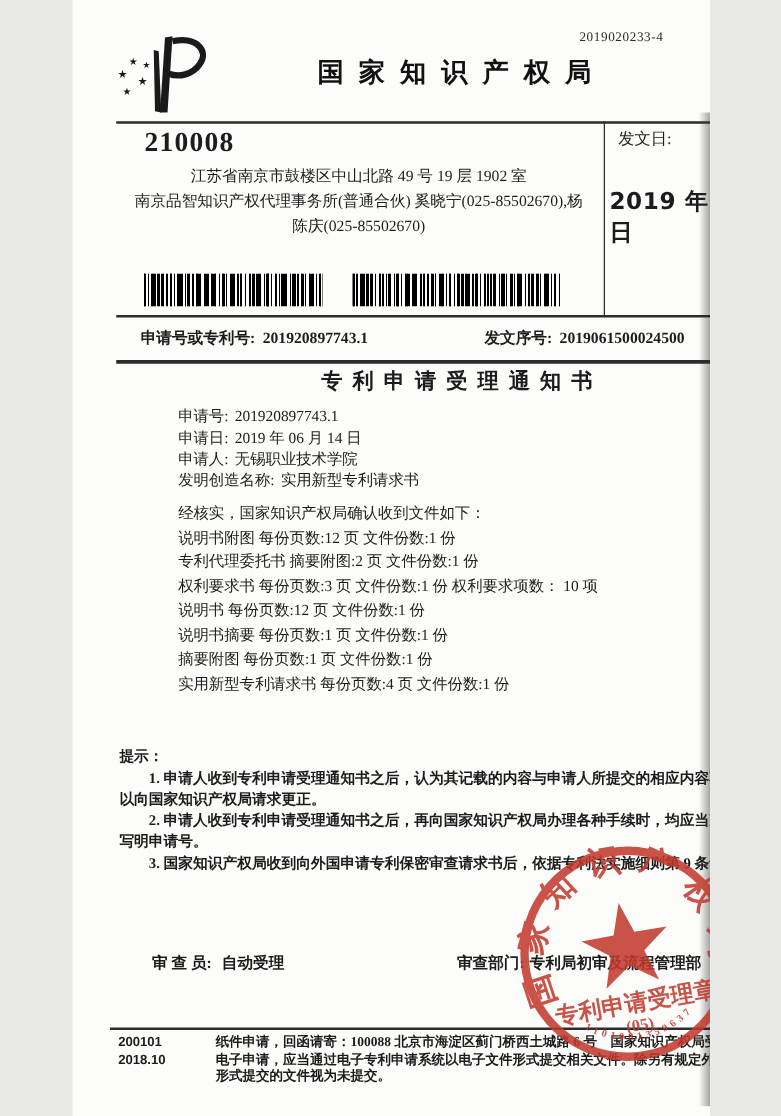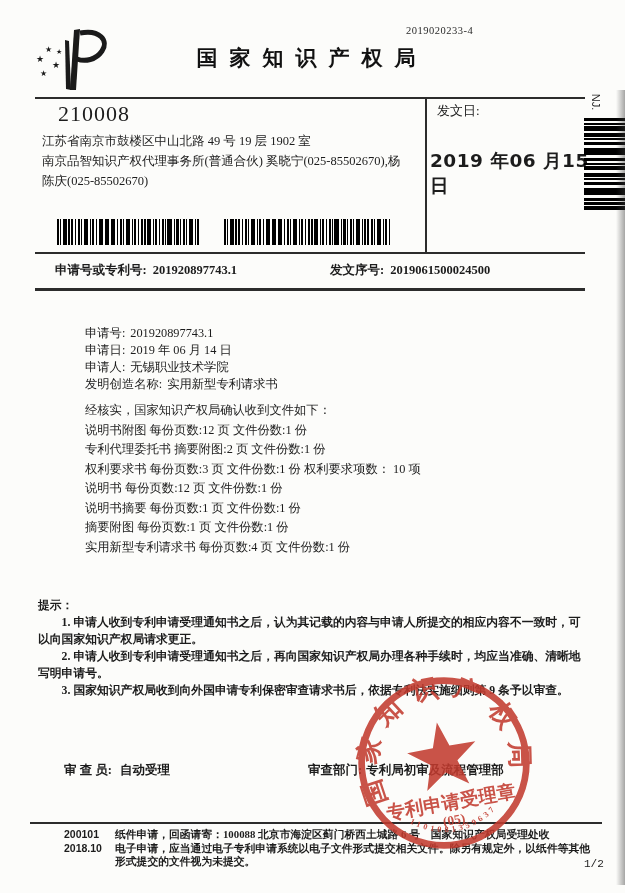--- a/index.html
+++ b/index.html
@@ -1,37 +1,37 @@
 <!DOCTYPE html>
 <html><head>
 <meta charset="utf-8">
 <style>
   * { box-sizing: border-box; }
   html,body { margin:0; padding:0; background:#e9e9e7; }
   .page {
-    position:relative; width:625px; height:893px; margin:0 auto;
+    position:relative; width:510px; height:893px; margin:0 auto;
     background:#fcfcfa; color:#1c1c1c; overflow:hidden;
     font-family:"Liberation Serif","DejaVu Serif",serif;
   }
   .abs { position:absolute; }
 
   
   .doc-code { left:406px; top:25px; font-size:10.5px; letter-spacing:0.5px; color:#2a2a2a; }
   .office-title { left:112px; top:44px; width:400px; text-align:center;
     font-size:21px; font-weight:bold; letter-spacing:12px; color:#111; }
   .rule { background:#2c2c2c; }
   .rule-top   { left:35px; top:97px;  width:550px; height:1.5px; }
   .rule-mid   { left:35px; top:252px; width:550px; height:1.5px; }
   .rule-thick { left:35px; top:288px; width:550px; height:2.5px; }
   .rule-foot  { left:30px; top:822px; width:572px; height:2px; }
   .vdivider   { left:425px; top:97px; width:1.5px; height:155px; background:#2c2c2c; }
 
   
-  .postal { left:58px; top:101px; font-size:22px; font-weight:normal; letter-spacing:1px; }
-  .addr-block { left:42px; top:131px; width:375px; 
+  .postal { left:58px; top:101px; font-size:22px; font-weight:bold; letter-spacing:1px; }
+  .addr-block { left:42px; top:131px; width:375px; text-align:center;
     font-size:12.5px; line-height:20px; }
   .barcode-h { background-image:
       repeating-linear-gradient(90deg,#000 0 1px,transparent 1px 3px),
       repeating-linear-gradient(90deg,#000 0 2px,transparent 2px 7px),
       repeating-linear-gradient(90deg,#000 0 1px,transparent 1px 11px);
     height:26px; }
   .bc1 { left:57px;  top:219px; width:143px; }
   .bc2 { left:224px; top:219px; width:167px; }
 
   
@@ -75,21 +75,21 @@
   .rev-right { position:absolute; left:308px; }
   .review-row .val { margin-left:8px; }
   .review-row .vals { margin-left:4px; }
 
   
   .stamp { left:353px; top:672px; width:182px; height:182px;
     transform:rotate(-10deg); opacity:0.87; z-index:5; }
 
   
   .footer-codes { left:37px; top:828px; font-size:10.5px; font-weight:bold; line-height:13.5px;
-    font-family:"Liberation Sans",sans-serif;margin-left:27px; }
+    font-family:"Liberation Sans",sans-serif; }
   .footer-notes { left:115px; top:828px; width:478px; font-size:10.8px; font-weight:bold;
     line-height:13.5px; }
   .page-num { left:584px; top:858px; font-size:11px; font-family:Liberation Mono, monospace; }
 
   svg text { font-family:"Liberation Serif","DejaVu Serif",serif; }
 </style>
 </head>
 <body>
 
 <div class="page">
@@ -132,20 +132,21 @@
   <div class="abs ref-row">
     <span class="ref-left">
       <span>申请号或专利号:</span><span class="val">201920897743.1</span>
     </span>
     <span class="ref-right">
       <span>发文序号:</span><span class="val">2019061500024500</span>
     </span>
   </div>
   <div class="abs rule rule-thick"></div>
 
+  <div class="abs notice-title">专利申请受理通知书</div>
 
   <div class="abs notice-body">
 
     <div class="fields">
       <div class="field-line">
         <span>申请号:</span><span class="fv">201920897743.1</span>
       </div>
       <div class="field-line">
         <span>申请日:</span><span class="fv">2019 年 06 月 14 日</span>
       </div>

